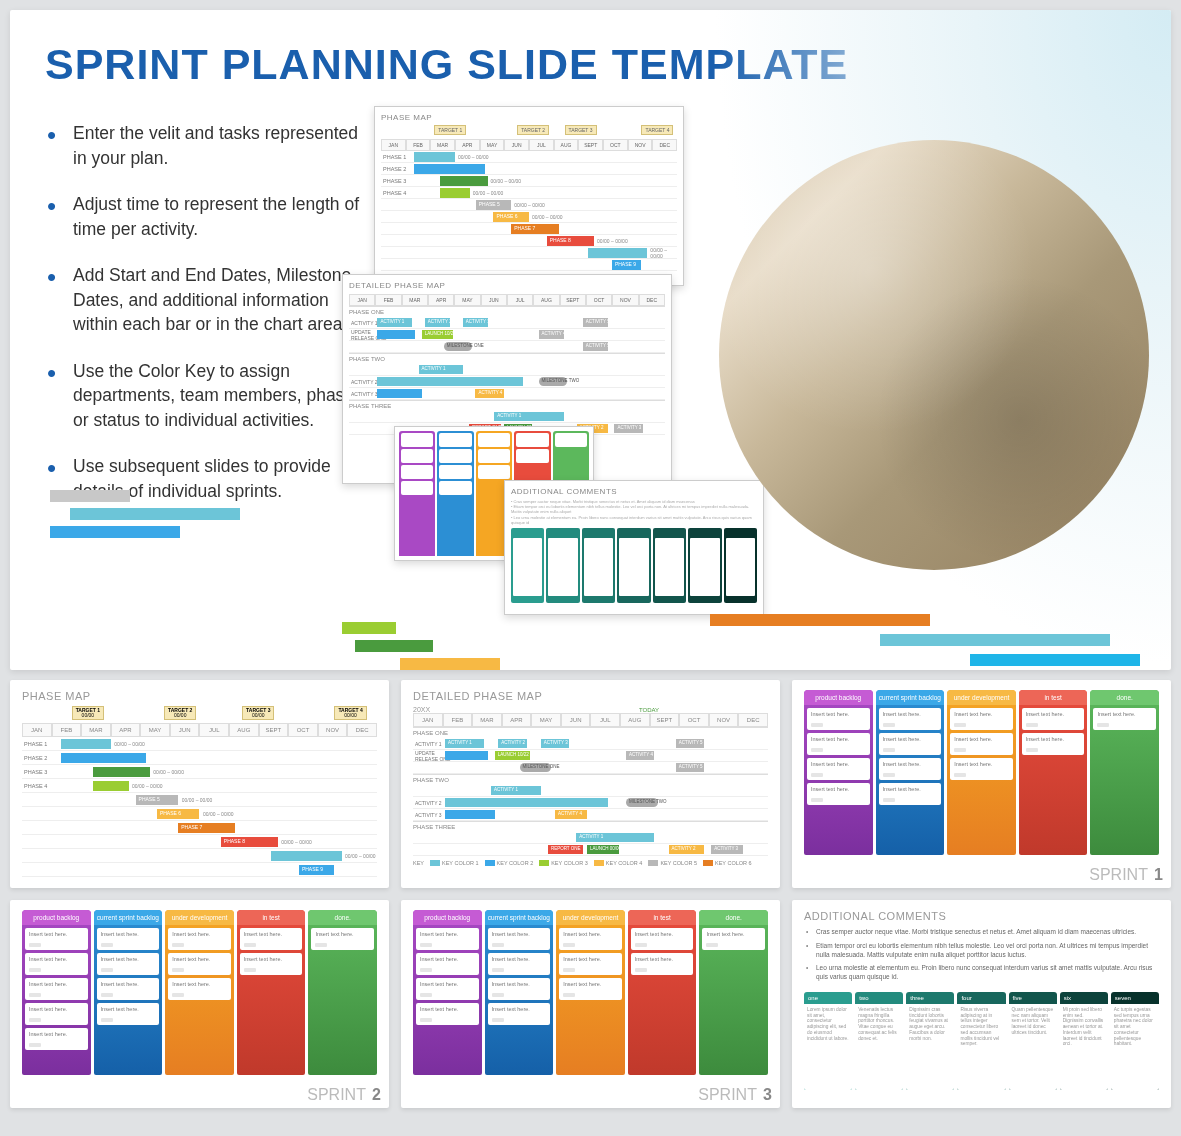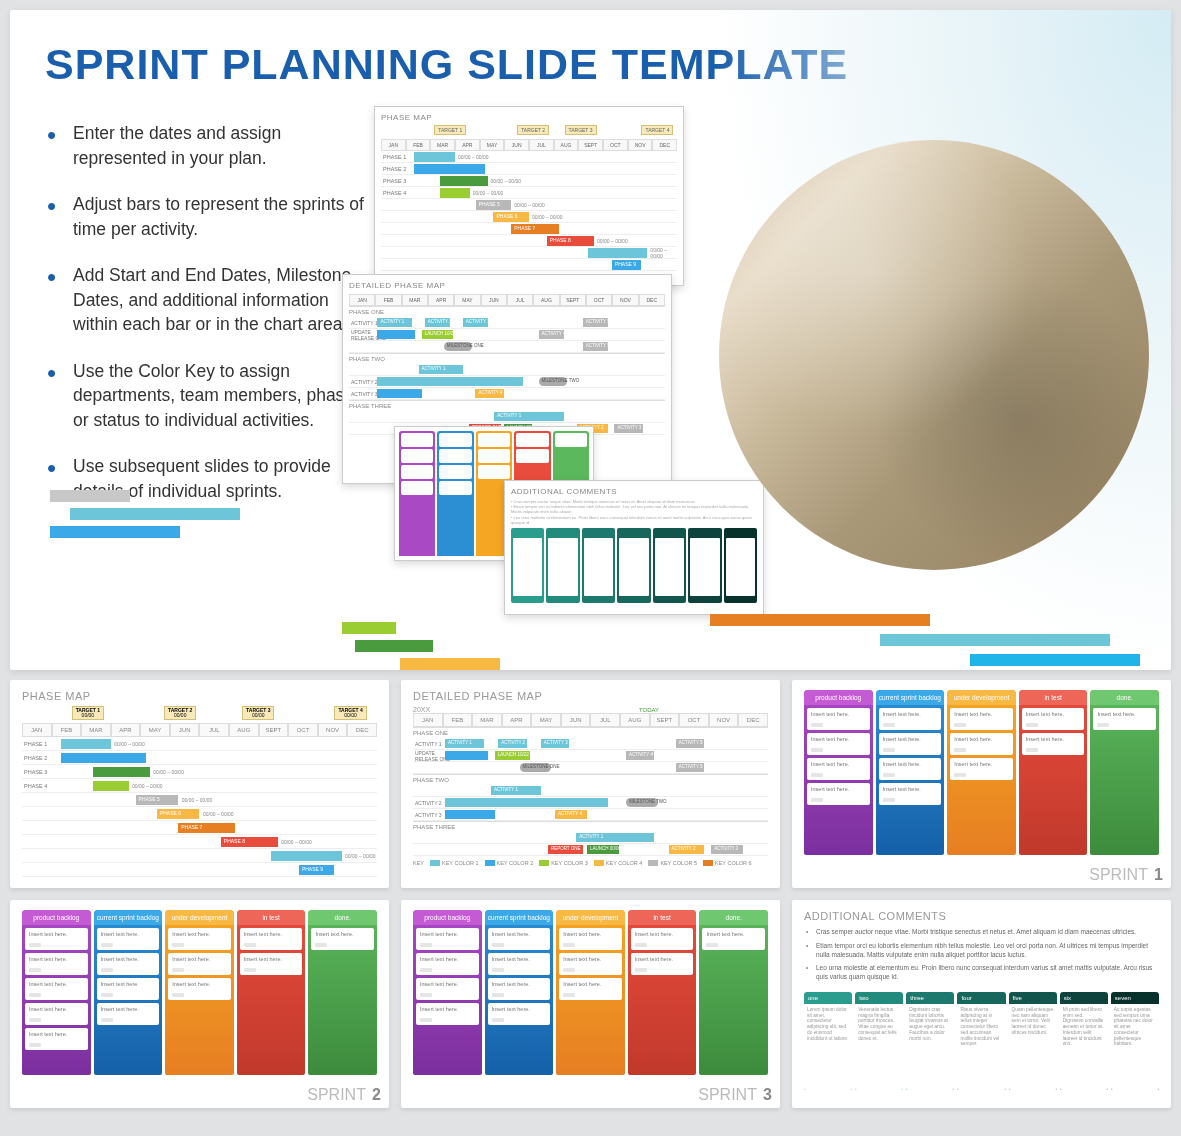--- a/index.html
+++ b/index.html
@@ -93,22 +93,22 @@
 </style>
 </head>
 <body>
 
 <div class="container">
 
 <div class="hero">
   <div class="hero-title">SPRINT PLANNING SLIDE TEMPLATE</div>
   <div class="hero-content">
     <ul class="bullets">
-      <li>Enter the dates and assign represented in your plan.</li>
-      <li>Adjust bars to represent the sprints of time per activity.</li>
+      <li>Enter the velit and tasks represented in your plan.</li>
+      <li>Adjust time to represent the length of time per activity.</li>
       <li>Add Start and End Dates, Milestone Dates, and additional information within each bar or in the chart area.</li>
       <li>Use the Color Key to assign departments, team members, phases, or status to individual activities.</li>
       <li>Use subsequent slides to provide details of individual sprints.</li>
     </ul>
   </div>
 
   <div class="preview-stack">
     <div class="mini-slide mini-phase">
       <div class="mini-label">PHASE MAP</div>
       <div style="display:flex;height:10px;margin-top:3px;position:relative">

